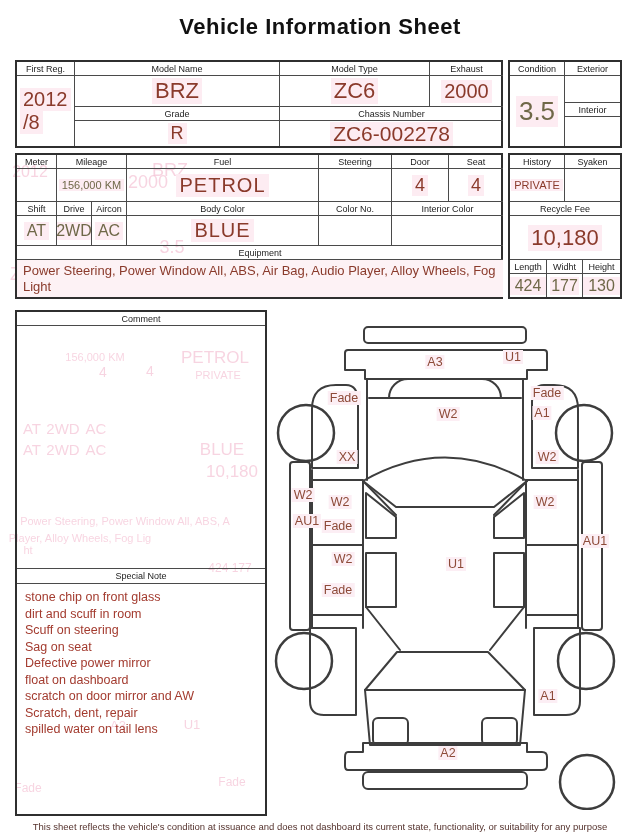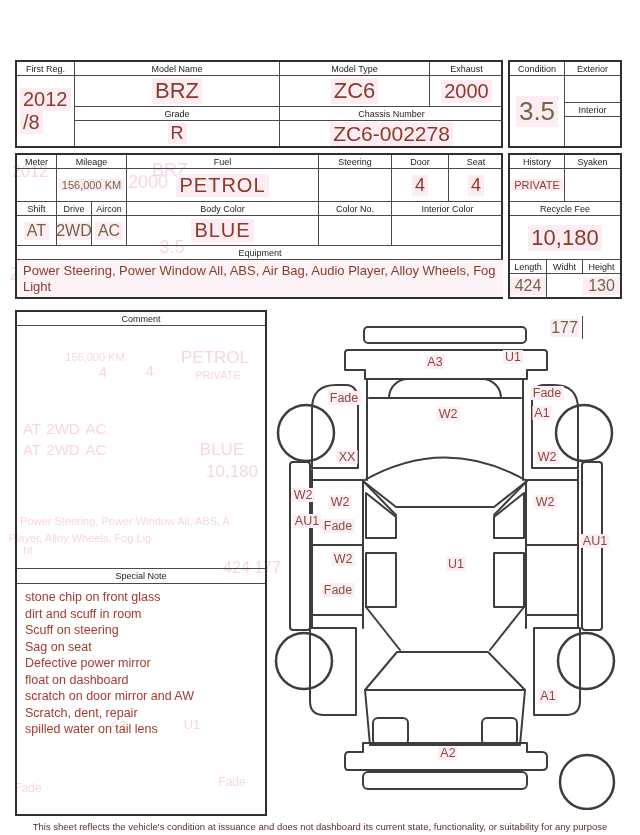--- a/index.html
+++ b/index.html
@@ -28,20 +28,21 @@
   .ghost{position:absolute;transform:translate(-50%,-50%);color:#f3b9ce;opacity:.6;
          white-space:nowrap;}
   .footer{position:absolute;left:0;top:821px;width:640px;text-align:center;
           font-size:9.5px;color:#55332e;z-index:2;}
 </style>
 </head>
 <body>
 
 <div id="page">
 
+  <div class="title">Vehicle Information Sheet</div>
 
   <div id="ghost-layer">
       <span class="ghost" style="left: 30px; top: 172px; font-size: 16px;">2012</span>
       <span class="ghost" style="left: 170px; top: 170px; font-size: 18px;">BRZ</span>
       <span class="ghost" style="left: 148px; top: 182px; font-size: 18px;">2000</span>
       <span class="ghost" style="left: 172px; top: 247px; font-size: 18px;">3.5</span>
       <span class="ghost" style="left: 60px; top: 274px; font-size: 18px;">ZC6-002278</span>
       <span class="ghost" style="left: 95px; top: 357px; font-size: 11px;">156,000 KM</span>
       <span class="ghost" style="left: 103px; top: 372px; font-size: 14px;">4</span>
       <span class="ghost" style="left: 150px; top: 371px; font-size: 14px;">4</span>
@@ -51,21 +52,21 @@
       <span class="ghost" style="left: 63px; top: 428px; font-size: 15px;">2WD</span>
       <span class="ghost" style="left: 96px; top: 428px; font-size: 15px;">AC</span>
       <span class="ghost" style="left: 32px; top: 449px; font-size: 15px;">AT</span>
       <span class="ghost" style="left: 63px; top: 449px; font-size: 15px;">2WD</span>
       <span class="ghost" style="left: 96px; top: 449px; font-size: 15px;">AC</span>
       <span class="ghost" style="left: 222px; top: 450px; font-size: 17px;">BLUE</span>
       <span class="ghost" style="left: 232px; top: 472px; font-size: 17px;">10,180</span>
       <span class="ghost" style="left: 125px; top: 521px; font-size: 11px;">Power Steering, Power Window  All, ABS, A</span>
       <span class="ghost" style="left: 80px; top: 538px; font-size: 11px;">Player, Alloy Wheels, Fog Lig</span>
       <span class="ghost" style="left: 28px; top: 550px; font-size: 11px;">ht</span>
-      <span class="ghost" style="left: 252px; top: 568px; font-size: 16px;">424  177</span>
+      <span class="ghost" style="left: 230px; top: 568px; font-size: 12px;">424  177</span>
       <span class="ghost" style="left: 118px; top: 725px; font-size: 13px;">A3</span>
       <span class="ghost" style="left: 192px; top: 724px; font-size: 13px;">U1</span>
       <span class="ghost" style="left: 28px; top: 788px; font-size: 12px;">Fade</span>
       <span class="ghost" style="left: 232px; top: 782px; font-size: 12px;">Fade</span>
     </div>
 
   <div class="box" style="left:15px;top:60px;width:488px;height:88px;text-decoration:underline;">
     <div class="c hdr br bb" style="left:0;top:0;width:58px;height:14px;">First Reg.</div>
     <div class="c br" style="left:0;top:14px;width:58px;height:70px;flex-direction:column;align-items:flex-start;padding-left:3px;">
       <span class="hl red" style="font-size:20px;">2012</span>
@@ -160,21 +161,21 @@
     <div class="c bb" style="left:55px;top:14px;width:55px;height:33px;"></div>
     <div class="c hdr bb" style="left:0;top:47px;width:110px;height:14px;">Recycle Fee</div>
     <div class="c bb" style="left:0;top:61px;width:110px;height:44px;">
         <span class="hl red" style="font-size:22px;">10,180</span>
       </div>
     <div class="c hdr br bb" style="left:0;top:105px;width:37px;height:14px;">Length</div>
     <div class="c br" style="left:0;top:119px;width:37px;height:23px;">
         <span class="hl olive" style="font-size:16px;padding:0 17px;">424</span>
       </div>
     <div class="c hdr br bb" style="left:37px;top:105px;width:36px;height:14px;">Widht</div>
-    <div class="c br" style="left:37px;top:119px;width:36px;height:23px;margin-top:42px;">
+    <div class="c br" style="left:37px;top:119px;width:36px;height:23px;">
         <span class="hl olive" style="font-size:16px;padding:0 1px;">177</span>
       </div>
     <div class="c hdr bb" style="left:73px;top:105px;width:37px;height:14px;">Height</div>
     <div class="c" style="left:73px;top:119px;width:37px;height:23px;">
         <span class="hl olive" style="font-size:16px;padding:0 19px;">130</span>
       </div>
   </div>
 
   <div class="box" style="left:15px;top:310px;width:252px;height:506px;">
     <div class="c hdr bb" style="left:0;top:0;width:248px;height:14px;">Comment</div>

